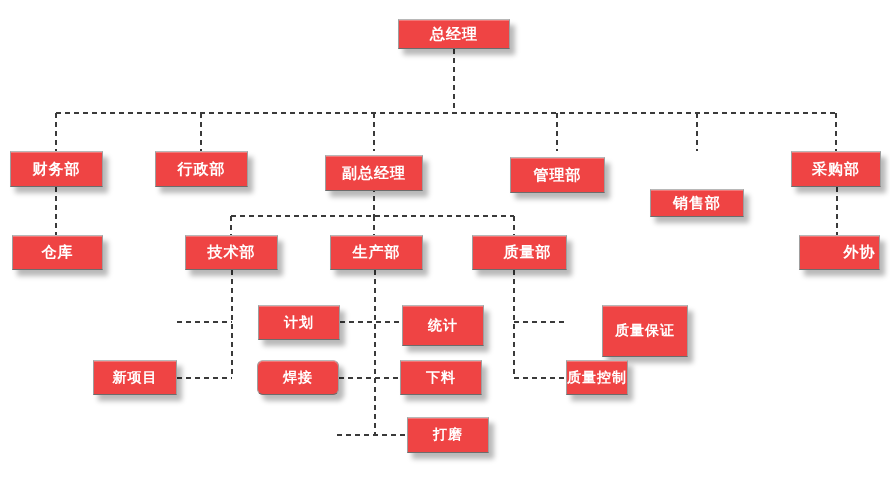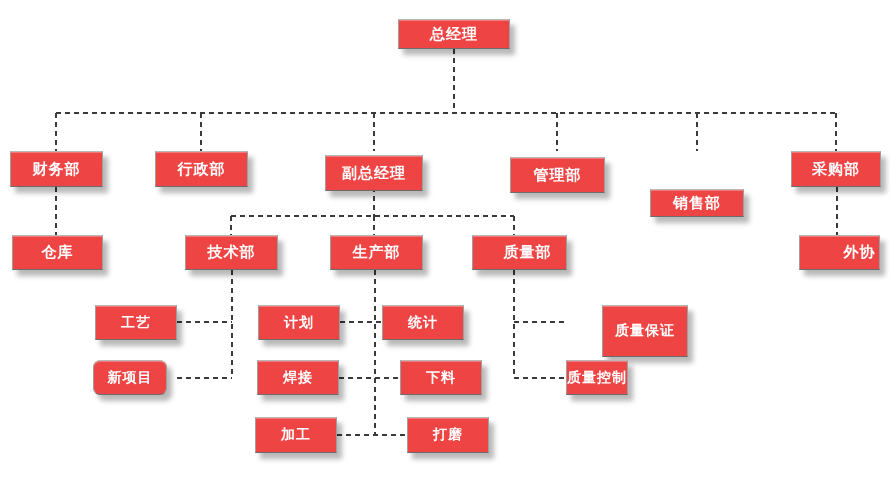--- a/index.html
+++ b/index.html
@@ -95,26 +95,24 @@
   <div class="node" style="left:510px; top:157px; width:95px; height:36px;">管理部</div>
   <div class="node" style="left:650px; top:151px; width:94px; height:28px;margin-top:38px;">销售部</div>
   <div class="node" style="left:791px; top:151px; width:90px; height:36px;">采购部</div>
 
   <div class="node" style="left:12px; top:235px; width:91px; height:35px;">仓库</div>
   <div class="node" style="left:185px; top:235px; width:93px; height:35px;">技术部</div>
   <div class="node" style="left:330px; top:235px; width:93px; height:35px;">生产部</div>
   <div class="node" style="left:472px; top:235px; width:95px; height:35px;padding-left:16px;">质量部</div>
   <div class="node" style="left:799px; top:235px; width:81px; height:35px;padding-left:40px;">外协</div>
 
-  <div class="node small" style="left:95px; top:305px; width:82px; height:35px;">工艺</div>
   <div class="node small" style="left:258px; top:305px; width:82px; height:35px;">计划</div>
-  <div class="node small" style="left:382px; top:305px; width:82px; height:35px;">统计</div>
+  <div class="node small" style="left:402px; top:305px; width:82px; height:41px;">统计</div>
   <div class="node small" style="left:566px; top:305px; width:86px; height:52px;margin-left:36px;">质量保证</div>
 
-  <div class="node small" style="left:93px; top:360px; width:74px; height:35px;border-radius:7px;">新项目</div>
-  <div class="node small" style="left:257px; top:360px; width:82px; height:35px;">焊接</div>
+  <div class="node small" style="left:93px; top:360px; width:84px; height:35px;">新项目</div>
+  <div class="node small" style="left:257px; top:360px; width:82px; height:35px;border-radius:6px;">焊接</div>
   <div class="node small" style="left:400px; top:360px; width:82px; height:35px;">下料</div>
   <div class="node small" style="left:566px; top:360px; width:62px; height:35px;">质量控制</div>
 
-  <div class="node small" style="left:255px; top:417px; width:82px; height:36px;">加工</div>
   <div class="node small" style="left:407px; top:417px; width:82px; height:36px;">打磨</div>
 
 </div>
 
 </body></html>

